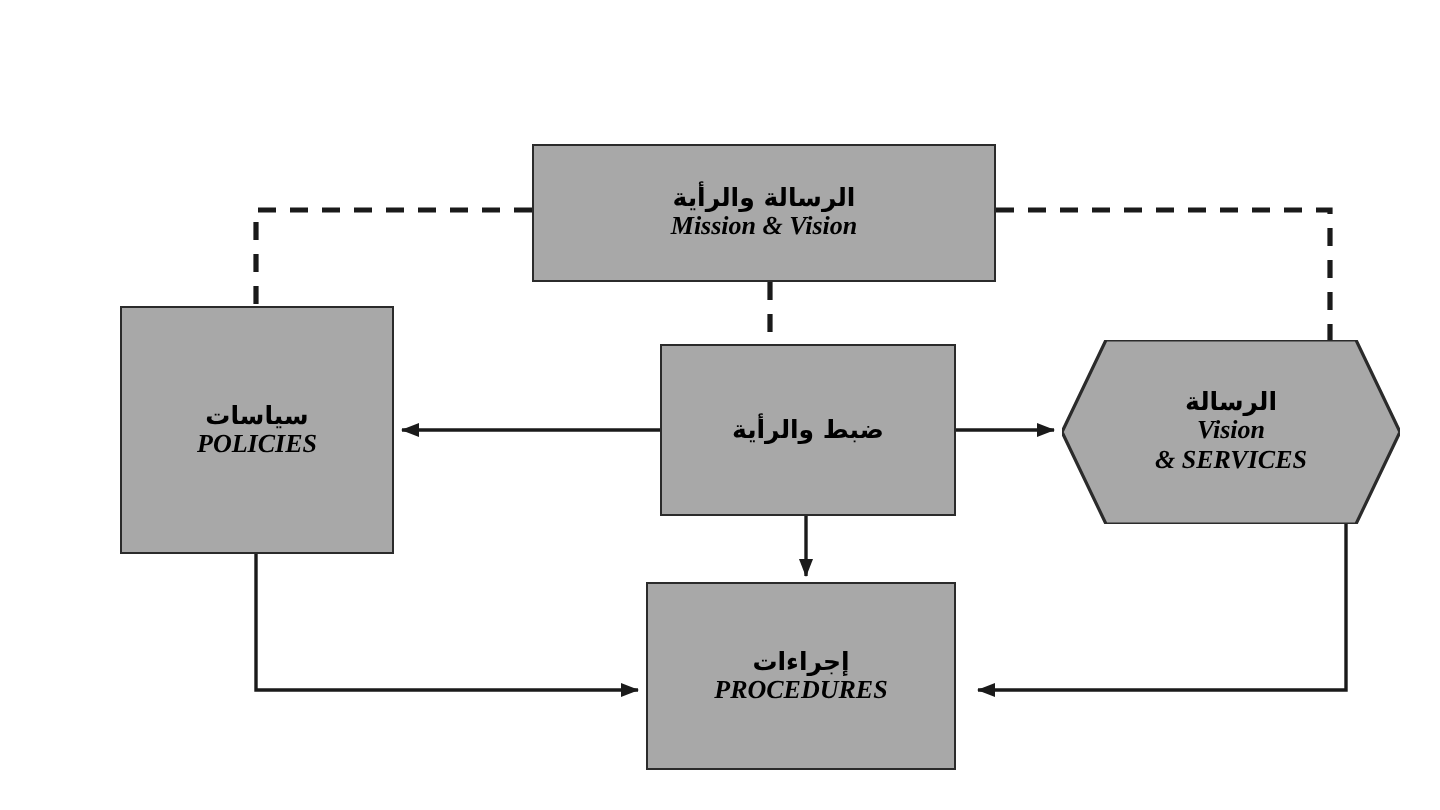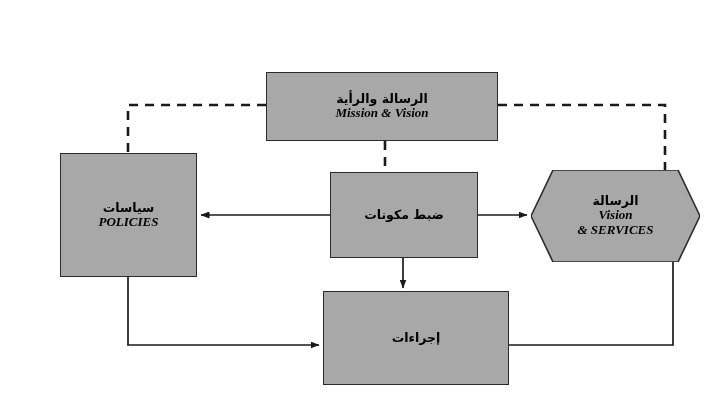--- a/index.html
+++ b/index.html
@@ -63,21 +63,21 @@
   .en {
     font-family: "Liberation Serif", serif;
     font-weight: bold;
     font-style: italic;
     font-size: 13px;
   }
   #mission { left: 266px; top: 72px; width: 232px; height: 69px; }
   #policies { left: 60px; top: 153px; width: 137px; height: 124px; }
   #quality { left: 330px; top: 172px; width: 148px; height: 86px; }
   #project { left: 531px; top: 170px; width: 169px; height: 92px; }
-  #procedures { left: 323px; top: 291px; width: 186px; height: 94px; }
+  #procedures { left: 323px; top: 291px; width: 155px; height: 94px; }
 </style>
 </head>
 <body>
 
 <div id="canvas">
 
   <svg id="edges" viewBox="0 0 720 405" width="720" height="405" xmlns="http://www.w3.org/2000/svg">
     <defs>
       <marker id="arrowhead" markerWidth="9" markerHeight="7" refX="8.5" refY="3.5" orient="auto" markerUnits="userSpaceOnUse">
         <polygon points="0,0 9,3.5 0,7" fill="#1a1a1a"></polygon>
@@ -105,29 +105,30 @@
     <div class="node-text ar">سياسات</div>
     <div class="node-text en">POLICIES</div>
   </div>
 
   <div class="node" id="mission">
     <div class="node-text ar">الرسالة والرأية</div>
     <div class="node-text en">Mission &amp; Vision</div>
   </div>
 
   <div class="node" id="quality">
-    <div class="node-text ar">ضبط مكونات</div>
+    <div class="node-text ar">ضبط والرأية</div>
   </div>
 
   <div class="node hex" id="project">
     <svg class="hex-shape" viewBox="0 0 169 92" preserveAspectRatio="none" xmlns="http://www.w3.org/2000/svg">
       <polygon points="0,46 22,0 147,0 169,46 147,92 22,92" fill="#a8a8a8" stroke="#2b2b2b" stroke-width="1.6" vector-effect="non-scaling-stroke"></polygon>
     </svg>
     <div class="node-text ar">الرسالة</div>
     <div class="node-text en">Vision</div>
     <div class="node-text en">&amp; SERVICES</div>
   </div>
 
   <div class="node" id="procedures">
     <div class="node-text ar">إجراءات</div>
+    <div class="node-text en">PROCEDURES</div>
   </div>
 
 </div>
 
 </body></html>

